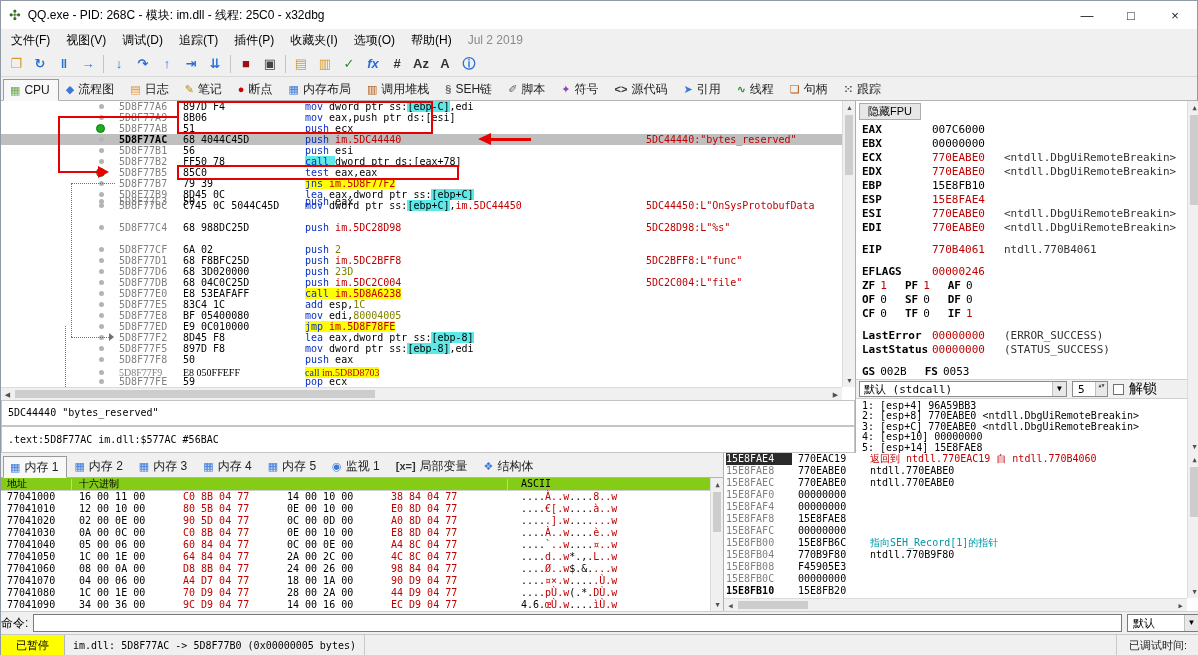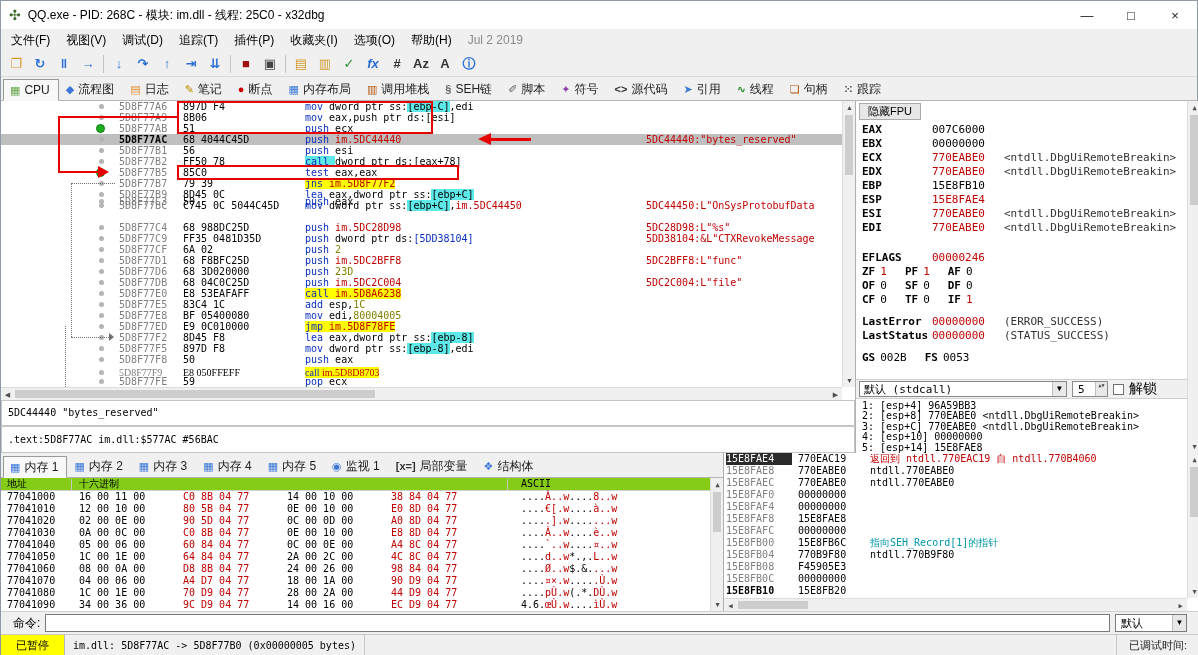--- a/index.html
+++ b/index.html
@@ -126,21 +126,21 @@
 #stack{position:absolute;left:722px;top:452px;width:476px;height:158px;background:#fff;border-left:1px solid #b0b0b0;font-family:"DejaVu Sans Mono",monospace;font-size:10px;}
 #stackrows{position:absolute;left:0;top:0;width:463px;height:145px;overflow:hidden;}
 .srow{position:absolute;left:0;width:100%;height:12px;line-height:12px;white-space:pre;}
 .saddr{position:absolute;left:2px;width:66px;color:#808080;}
 .srow.sel .saddr{background:#2b2b2b;color:#fff;}
 .saddr.frame{color:#000;font-weight:bold;}
 .sval{position:absolute;left:74px;color:#000;}
 .scomment{position:absolute;left:146px;}
 
 
-#cmdbar{position:absolute;left:0;top:610px;width:1198px;height:23px;background:#f0f0f0;display:flex;align-items:center;padding:0 12px;gap:5px;border-top:1px solid #d0d0d0;}
+#cmdbar{position:absolute;left:0;top:610px;width:1198px;height:23px;background:#f0f0f0;display:flex;align-items:center;padding:0 0;gap:5px;border-top:1px solid #d0d0d0;}
 #cmdlabel{font-size:12px;flex:none;}
 #cmdinput{flex:1;height:18px;border:1px solid #7a7a7a;background:#fff;font-family:"DejaVu Sans Mono",monospace;font-size:11px;padding:0 3px;}
 #cmdcombo{flex:none;width:72px;height:18px;border:1px solid #7a7a7a;background:#fff;display:flex;align-items:center;justify-content:space-between;padding-left:5px;font-size:11px;}
 #cmdcombo .cvarrow{height:16px;line-height:16px;}
 
 
 #statusbar{position:absolute;left:0;top:633px;width:1198px;height:22px;background:#f0f0f0;border-top:1px solid #c8c8c8;display:flex;align-items:stretch;font-size:11px;}
 #statusstate{width:64px;background:#ffff00;display:flex;align-items:center;justify-content:center;border-right:1px solid #b8b8b8;}
 #statusmsg{display:flex;align-items:center;padding:0 8px;border-right:1px solid #c8c8c8;font-family:"DejaVu Sans Mono",monospace;font-size:10px;}
 #statustime{margin-left:auto;display:flex;align-items:center;padding:0 12px;color:#222;border-left:1px solid #c8c8c8;}
@@ -220,21 +220,20 @@
         <div class="drow" style="top: 22px;"><span class="dot green"></span><span class="daddr">5D8F77AB</span><span class="dbytes">51</span><span class="dinstr"><span class="tk-m">push </span><span class="tk-k">ecx</span></span></div>
         <div class="drow dsel" style="top: 33px;"><span class="dot"></span><span class="daddr">5D8F77AC</span><span class="dbytes">68 4044C45D</span><span class="dinstr"><span class="tk-m">push </span><span class="tk-a">im.5DC44440</span></span><span class="dcomment c-red">5DC44440:"bytes_reserved"</span></div>
         <div class="drow" style="top: 44px;"><span class="dot"></span><span class="daddr">5D8F77B1</span><span class="dbytes">56</span><span class="dinstr"><span class="tk-m">push </span><span class="tk-k">esi</span></span></div>
         <div class="drow" style="top: 55px;"><span class="dot"></span><span class="daddr">5D8F77B2</span><span class="dbytes">FF50 78</span><span class="dinstr"><span class="tk-mc">call </span><span class="tk-k">dword ptr ds:[eax+78]</span></span></div>
         <div class="drow" style="top: 66px;"><span class="dot green"></span><span class="daddr">5D8F77B5</span><span class="dbytes">85C0</span><span class="dinstr"><span class="tk-m">test </span><span class="tk-k">eax,eax</span></span></div>
         <div class="drow" style="top: 77px;"><span class="dot"></span><span class="daddr">5D8F77B7</span><span class="dbytes">79 39</span><span class="dinstr yhl"><span class="tk-m">jns </span><span class="tk-a">im.5D8F77F2</span></span></div>
         <div class="drow" style="top: 88px;"><span class="dot"></span><span class="daddr">5D8F77B9</span><span class="dbytes">8D45 0C</span><span class="dinstr"><span class="tk-m">lea </span><span class="tk-k">eax,dword ptr ss:</span><span class="tk-c">[ebp+C]</span></span></div>
         <div class="drow" style="top: 99px;"><span class="dot"></span><span class="daddr">5D8F77BC</span><span class="dbytes">C745 0C 5044C45D</span><span class="dinstr"><span class="tk-m">mov </span><span class="tk-k">dword ptr ss:</span><span class="tk-c">[ebp+C]</span><span class="tk-k">,</span><span class="tk-a">im.5DC44450</span></span><span class="dcomment c-red">5DC44450:L"OnSysProtobufData</span></div>
         <div class="drow" style="top: 95px;"><span class="dot"></span><span class="daddr">5D8F77C3</span><span class="dbytes">50</span><span class="dinstr"><span class="tk-m">push </span><span class="tk-k">eax</span></span></div>
         <div class="drow" style="top: 121px;"><span class="dot"></span><span class="daddr">5D8F77C4</span><span class="dbytes">68 988DC25D</span><span class="dinstr"><span class="tk-m">push </span><span class="tk-a">im.5DC28D98</span></span><span class="dcomment c-red">5DC28D98:L"%s"</span></div>
-        <div class="drow" style="top: 132px;"><span class="dot"></span><span class="daddr">5D8F77C9</span><span class="dbytes">FF35 0481D35D</span><span class="dinstr"><span class="tk-m">push </span><span class="tk-k">dword ptr ds:</span><span class="tk-b">[5DD38104]</span></span><span class="dcomment c-red">5DD38104:&amp;L"CTXRevokeMessage</span></div>
         <div class="drow" style="top: 143px;"><span class="dot"></span><span class="daddr">5D8F77CF</span><span class="dbytes">6A 02</span><span class="dinstr"><span class="tk-m">push </span><span class="tk-i">2</span></span></div>
         <div class="drow" style="top: 154px;"><span class="dot"></span><span class="daddr">5D8F77D1</span><span class="dbytes">68 F8BFC25D</span><span class="dinstr"><span class="tk-m">push </span><span class="tk-a">im.5DC2BFF8</span></span><span class="dcomment c-red">5DC2BFF8:L"func"</span></div>
         <div class="drow" style="top: 165px;"><span class="dot"></span><span class="daddr">5D8F77D6</span><span class="dbytes">68 3D020000</span><span class="dinstr"><span class="tk-m">push </span><span class="tk-i">23D</span></span></div>
         <div class="drow" style="top: 176px;"><span class="dot"></span><span class="daddr">5D8F77DB</span><span class="dbytes">68 04C0C25D</span><span class="dinstr"><span class="tk-m">push </span><span class="tk-a">im.5DC2C004</span></span><span class="dcomment c-red">5DC2C004:L"file"</span></div>
         <div class="drow" style="top: 187px;"><span class="dot"></span><span class="daddr">5D8F77E0</span><span class="dbytes">E8 53EAFAFF</span><span class="dinstr yhl"><span class="tk-m">call </span><span class="tk-a">im.5D8A6238</span></span></div>
         <div class="drow" style="top: 198px;"><span class="dot"></span><span class="daddr">5D8F77E5</span><span class="dbytes">83C4 1C</span><span class="dinstr"><span class="tk-m">add </span><span class="tk-k">esp,</span><span class="tk-i">1C</span></span></div>
         <div class="drow" style="top: 209px;"><span class="dot"></span><span class="daddr">5D8F77E8</span><span class="dbytes">BF 05400080</span><span class="dinstr"><span class="tk-m">mov </span><span class="tk-k">edi,</span><span class="tk-i">80004005</span></span></div>
         <div class="drow" style="top: 220px;"><span class="dot"></span><span class="daddr">5D8F77ED</span><span class="dbytes">E9 0C010000</span><span class="dinstr yhl"><span class="tk-m">jmp </span><span class="tk-a">im.5D8F78FE</span></span></div>
         <div class="drow" style="top: 231px;"><span class="dot"></span><span class="daddr">5D8F77F2</span><span class="dbytes">8D45 F8</span><span class="dinstr"><span class="tk-m">lea </span><span class="tk-k">eax,dword ptr ss:</span><span class="tk-c">[ebp-8]</span></span></div>
         <div class="drow" style="top: 242px;"><span class="dot"></span><span class="daddr">5D8F77F5</span><span class="dbytes">897D F8</span><span class="dinstr"><span class="tk-m">mov </span><span class="tk-k">dword ptr ss:</span><span class="tk-c">[ebp-8]</span><span class="tk-k">,edi</span></span></div>
@@ -278,20 +277,21 @@
     <div id="reglist">
         <div class="rrow"><span class="rname">EAX</span><span class="rval">007C6000</span></div>
         <div class="rrow"><span class="rname">EBX</span><span class="rval">00000000</span></div>
         <div class="rrow"><span class="rname">ECX</span><span class="rval red">770EABE0</span><span class="rextra">&lt;ntdll.DbgUiRemoteBreakin&gt;</span></div>
         <div class="rrow"><span class="rname">EDX</span><span class="rval red">770EABE0</span><span class="rextra">&lt;ntdll.DbgUiRemoteBreakin&gt;</span></div>
         <div class="rrow"><span class="rname">EBP</span><span class="rval">15E8FB10</span></div>
         <div class="rrow"><span class="rname">ESP</span><span class="rval red">15E8FAE4</span></div>
         <div class="rrow"><span class="rname">ESI</span><span class="rval red">770EABE0</span><span class="rextra">&lt;ntdll.DbgUiRemoteBreakin&gt;</span></div>
         <div class="rrow"><span class="rname">EDI</span><span class="rval red">770EABE0</span><span class="rextra">&lt;ntdll.DbgUiRemoteBreakin&gt;</span></div>
         <div class="rsep"></div>
+        <div class="rrow"><span class="rname">EIP</span><span class="rval red">770B4061</span><span class="rextra">ntdll.770B4061</span></div>
         <div class="rsep"></div>
         <div class="rrow"><span class="rname">EFLAGS</span><span class="rval red">00000246</span></div>
         <div class="rrow"><span class="rfname">ZF</span><span class="rfval red">1</span><span class="rfname">PF</span><span class="rfval red">1</span><span class="rfname">AF</span><span class="rfval">0</span></div>
         <div class="rrow"><span class="rfname">OF</span><span class="rfval">0</span><span class="rfname">SF</span><span class="rfval">0</span><span class="rfname">DF</span><span class="rfval">0</span></div>
         <div class="rrow"><span class="rfname">CF</span><span class="rfval">0</span><span class="rfname">TF</span><span class="rfval">0</span><span class="rfname">IF</span><span class="rfval red">1</span></div>
         <div class="rsep"></div>
         <div class="rrow"><span class="rname">LastError</span><span class="rval red">00000000</span><span class="rextra red">(ERROR_SUCCESS)</span></div>
         <div class="rrow"><span class="rname">LastStatus</span><span class="rval red">00000000</span><span class="rextra red">(STATUS_SUCCESS)</span></div>
         <div class="rsep"></div>
         <div class="rrow"><span class="rfname">GS</span><span class="rfval">002B</span><span class="rfname">FS</span><span class="rfval">0053</span></div>

